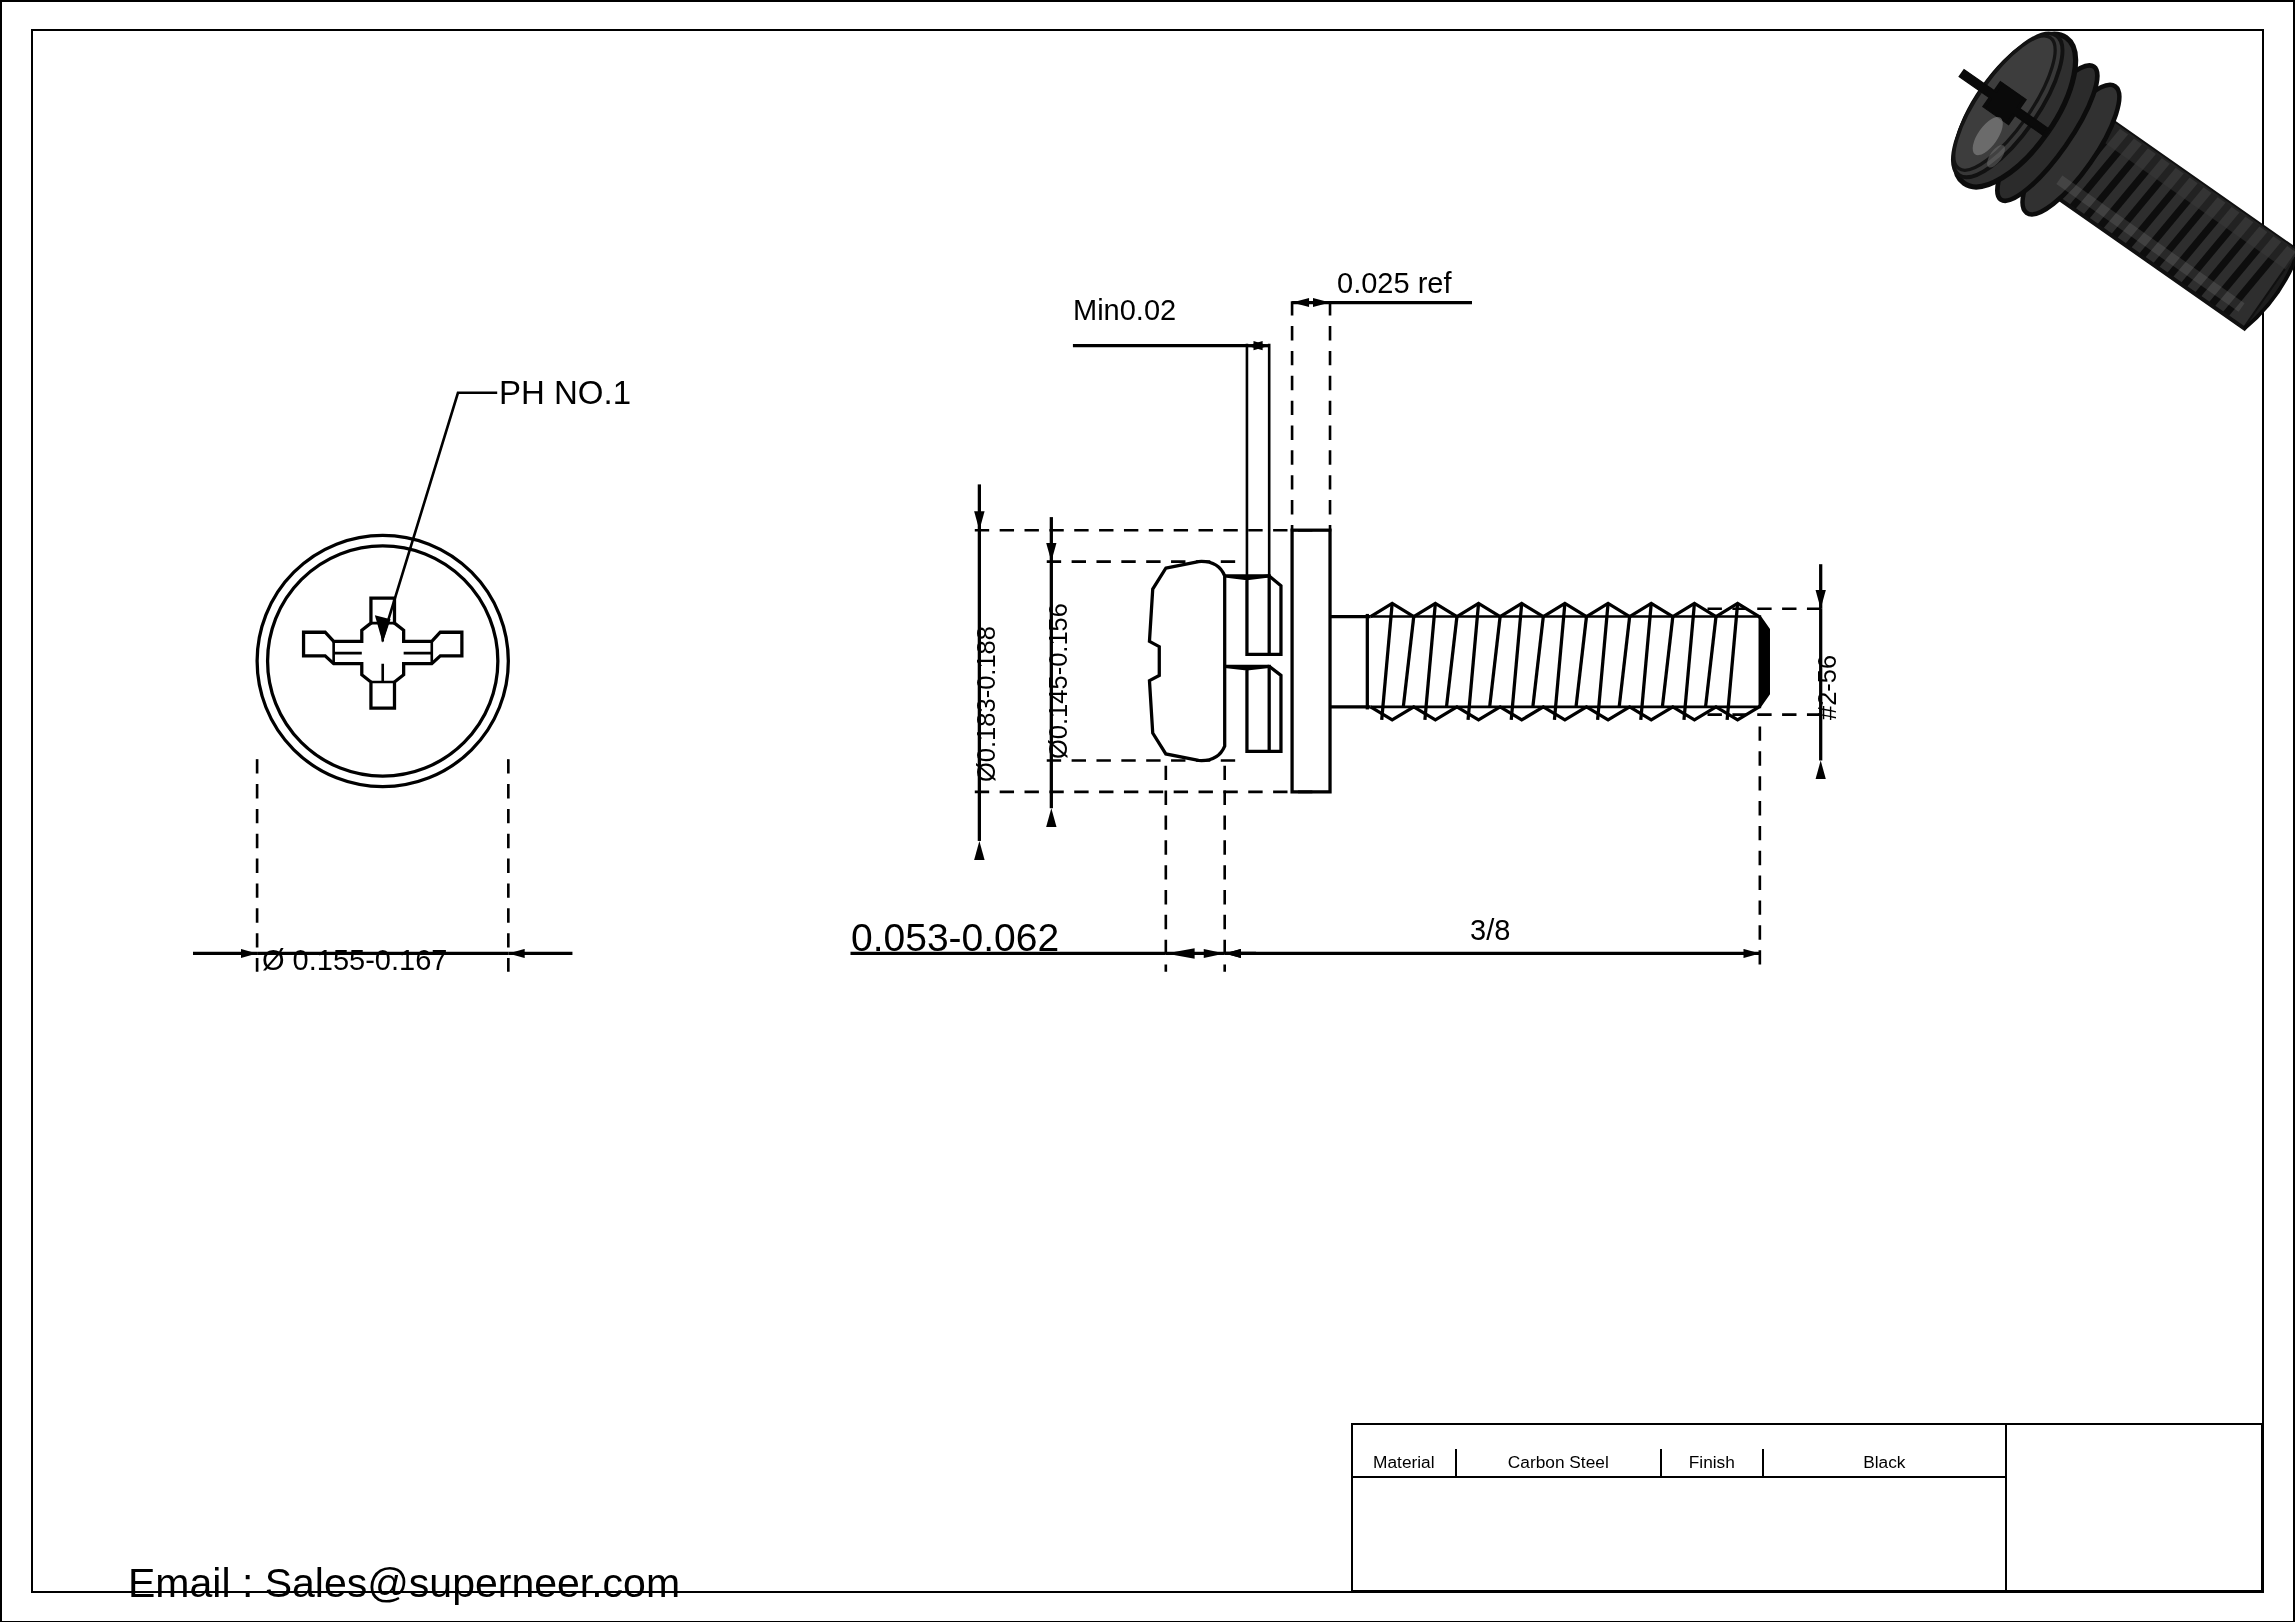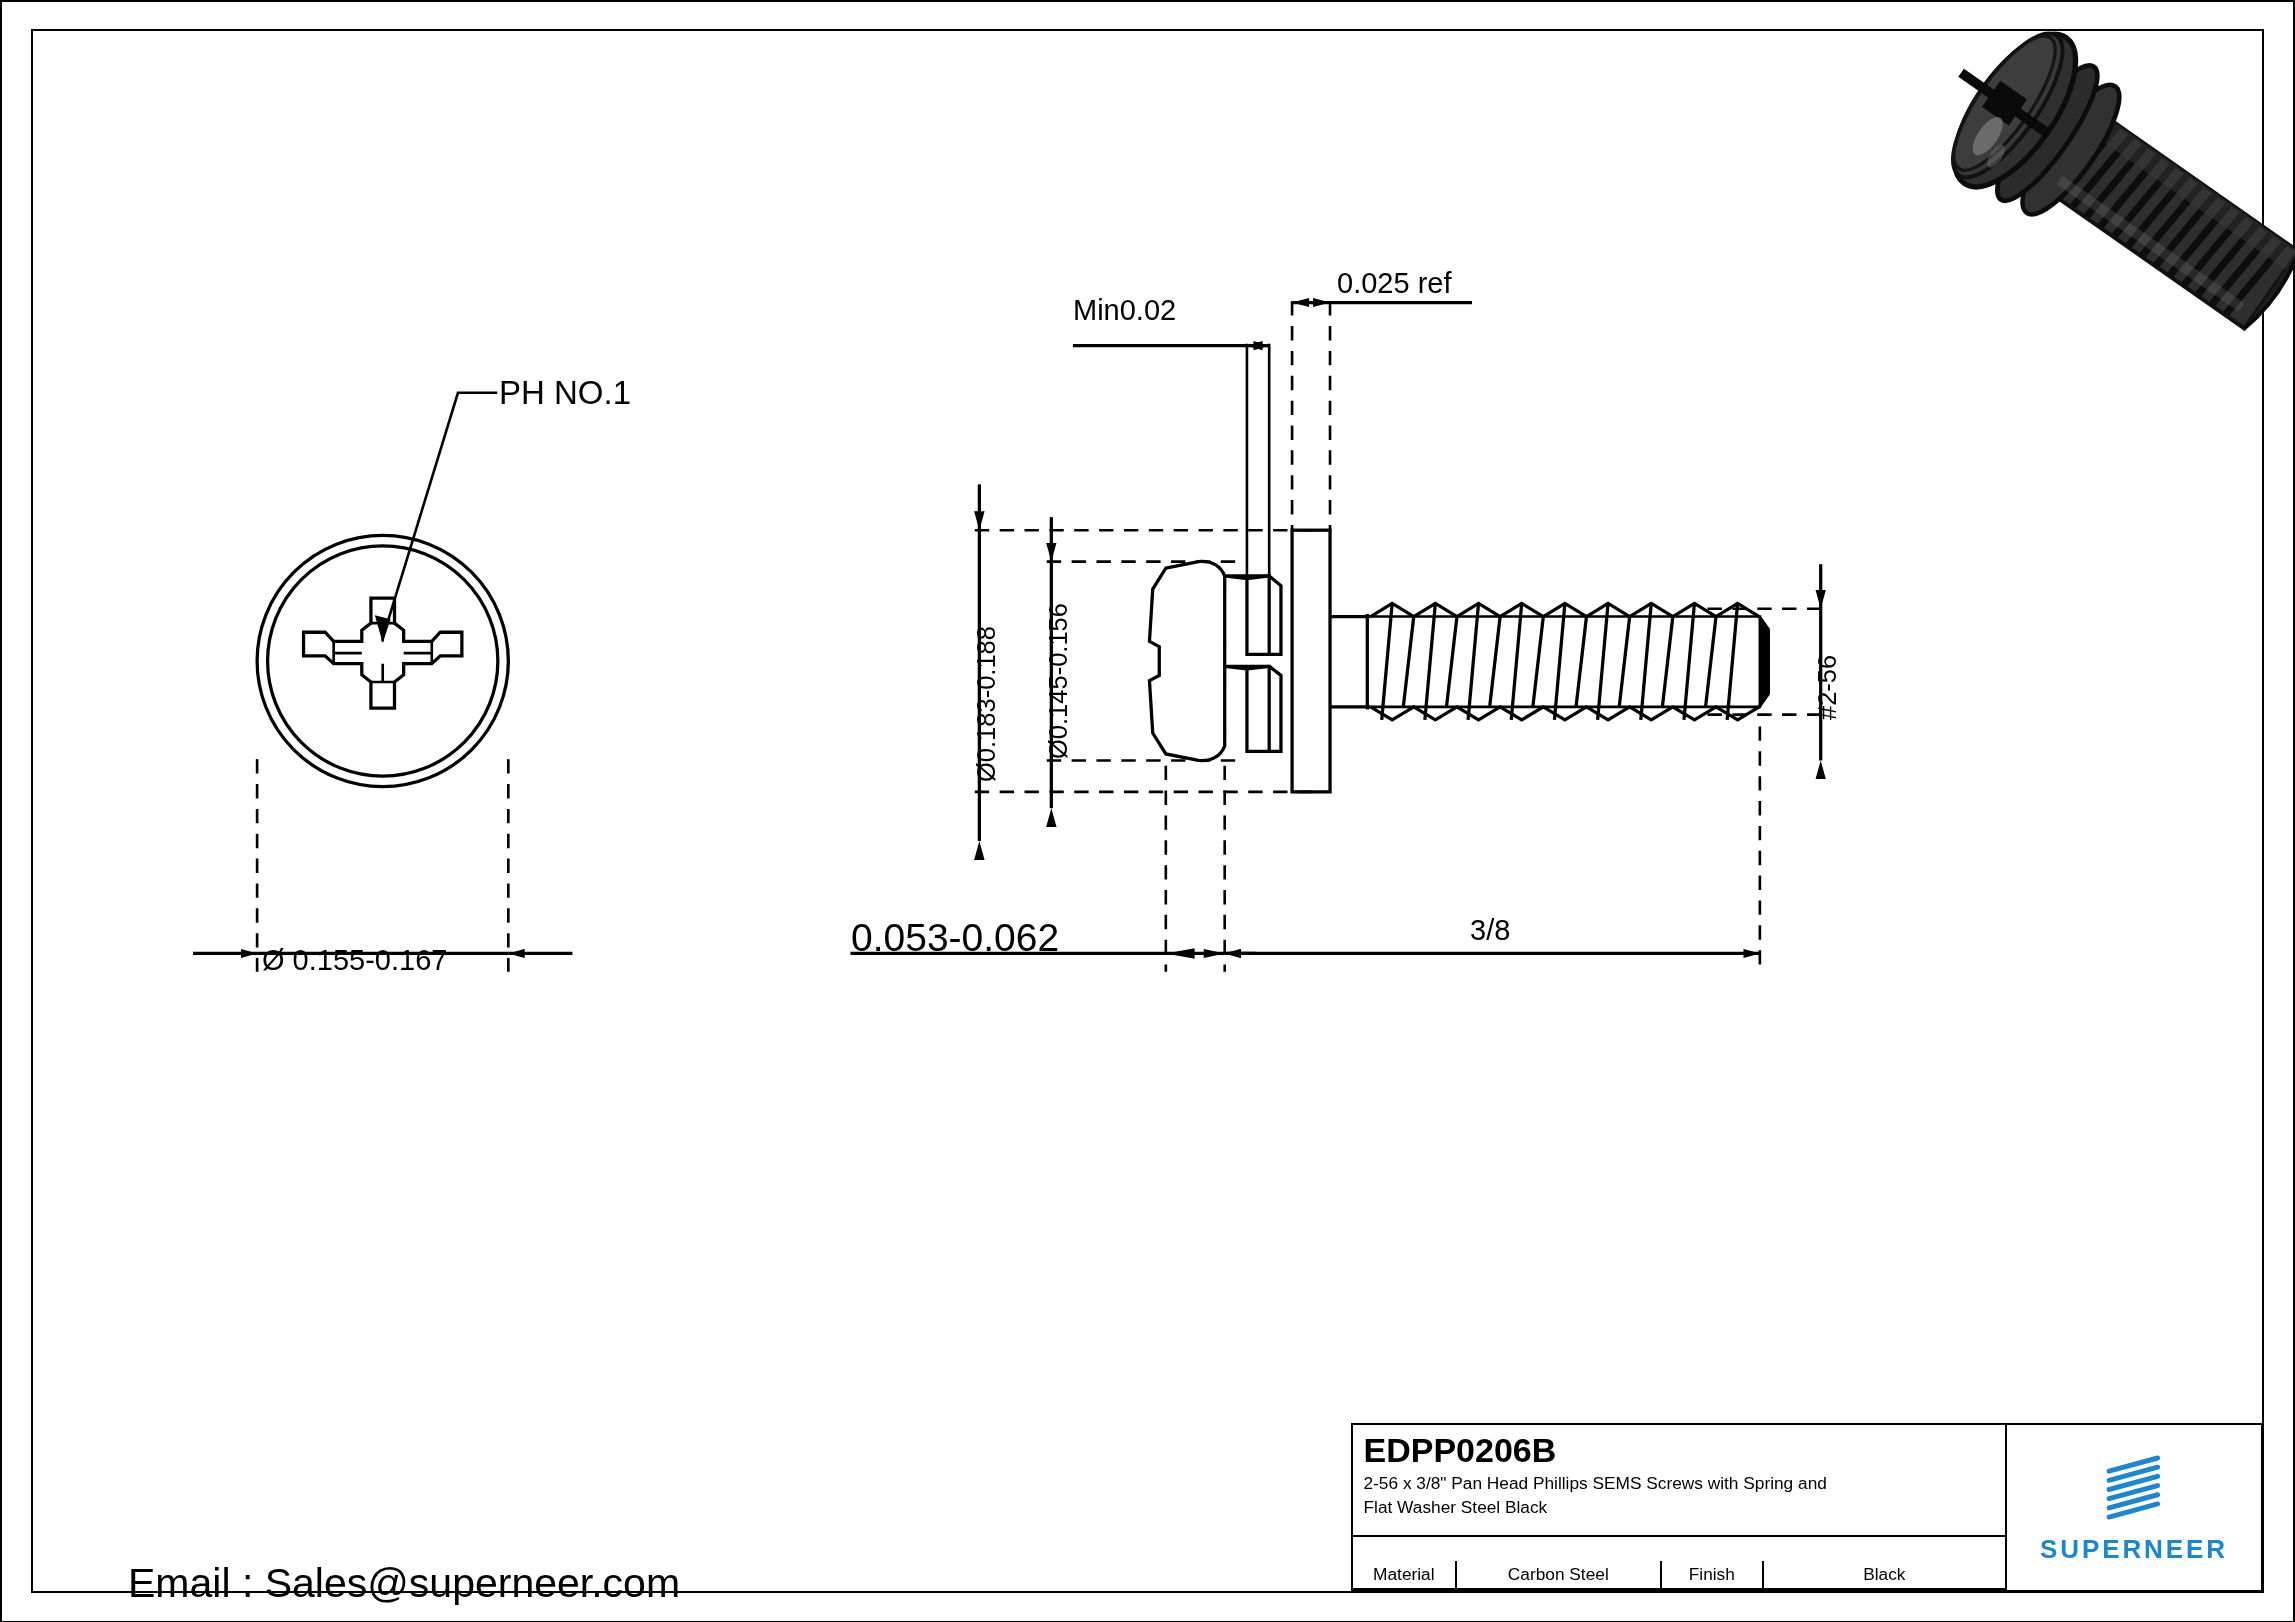--- a/index.html
+++ b/index.html
@@ -231,41 +231,21 @@
 <div class="vlabel" style="left:1044px;top:759px;">Ø0.145-0.156</div>
 <div class="vlabel" style="left:1813px;top:720px;">#2-56</div>
 
 <div class="hlabel" style="left:851px;top:916px;font-size:39px;">0.053-0.062</div>
 <div class="hlabel" style="left:1470px;top:914px;font-size:29px;">3/8</div>
 
 <div class="email">Email : Sales@superneer.com</div>
 
 <div class="title-block">
   <div class="tb-left">
-    <div class="tb-desc">
-      <div class="tb-code">EDPP0206B</div>
-      <div class="tb-name">
-        <div>2-56 x 3/8" Pan Head Phillips SEMS Screws with Spring and</div>
-        <div>Flat Washer Steel Black</div>
-      </div>
-    </div>
     <div class="tb-row first">
       <div class="tb-cell c-label">Material</div>
       <div class="tb-cell c-value">Carbon Steel</div>
       <div class="tb-cell c-label2">Finish</div>
       <div class="tb-cell c-value2">Black</div>
     </div>
   </div>
-  <div class="tb-logo">
-    <svg class="logo-mark" viewBox="0 0 128 120">
-      <g stroke="#1d86cf" stroke-width="7.5" stroke-linecap="round">
-        <line x1="26" y1="32" x2="100" y2="12"></line>
-        <line x1="26" y1="46" x2="100" y2="26"></line>
-        <line x1="26" y1="60" x2="100" y2="40"></line>
-        <line x1="26" y1="74" x2="100" y2="54"></line>
-        <line x1="26" y1="88" x2="100" y2="68"></line>
-        <line x1="26" y1="102" x2="100" y2="82"></line>
-      </g>
-    </svg>
-    <div class="logo-word">SUPERNEER</div>
-  </div>
 </div>
 
 
 </body></html>

